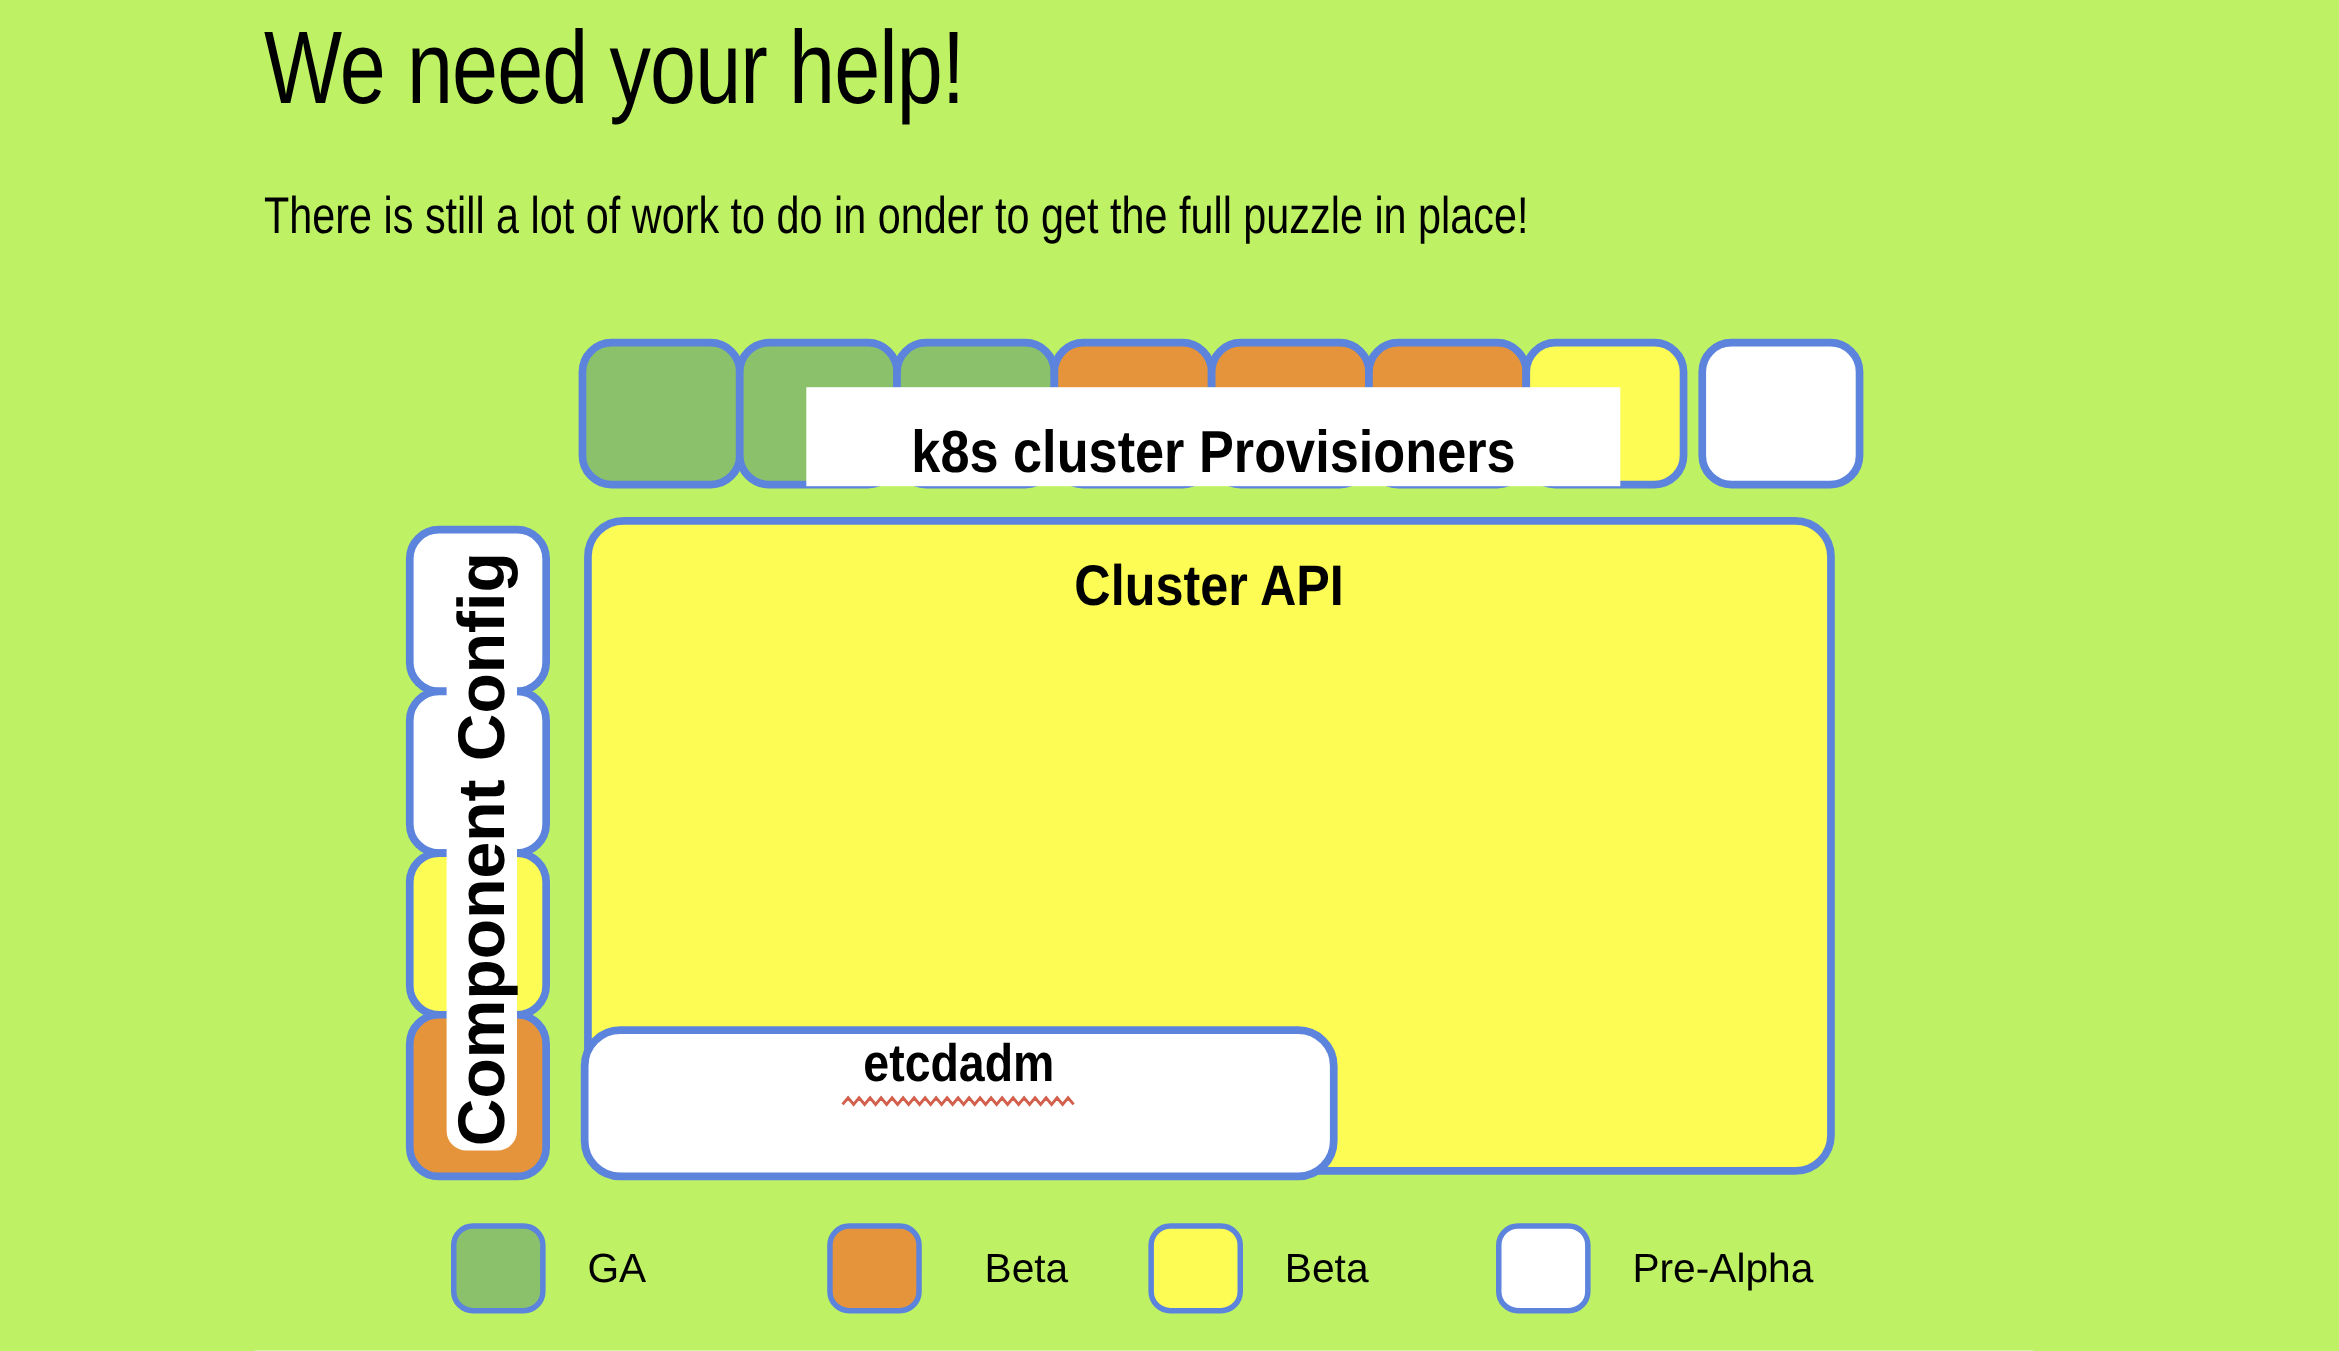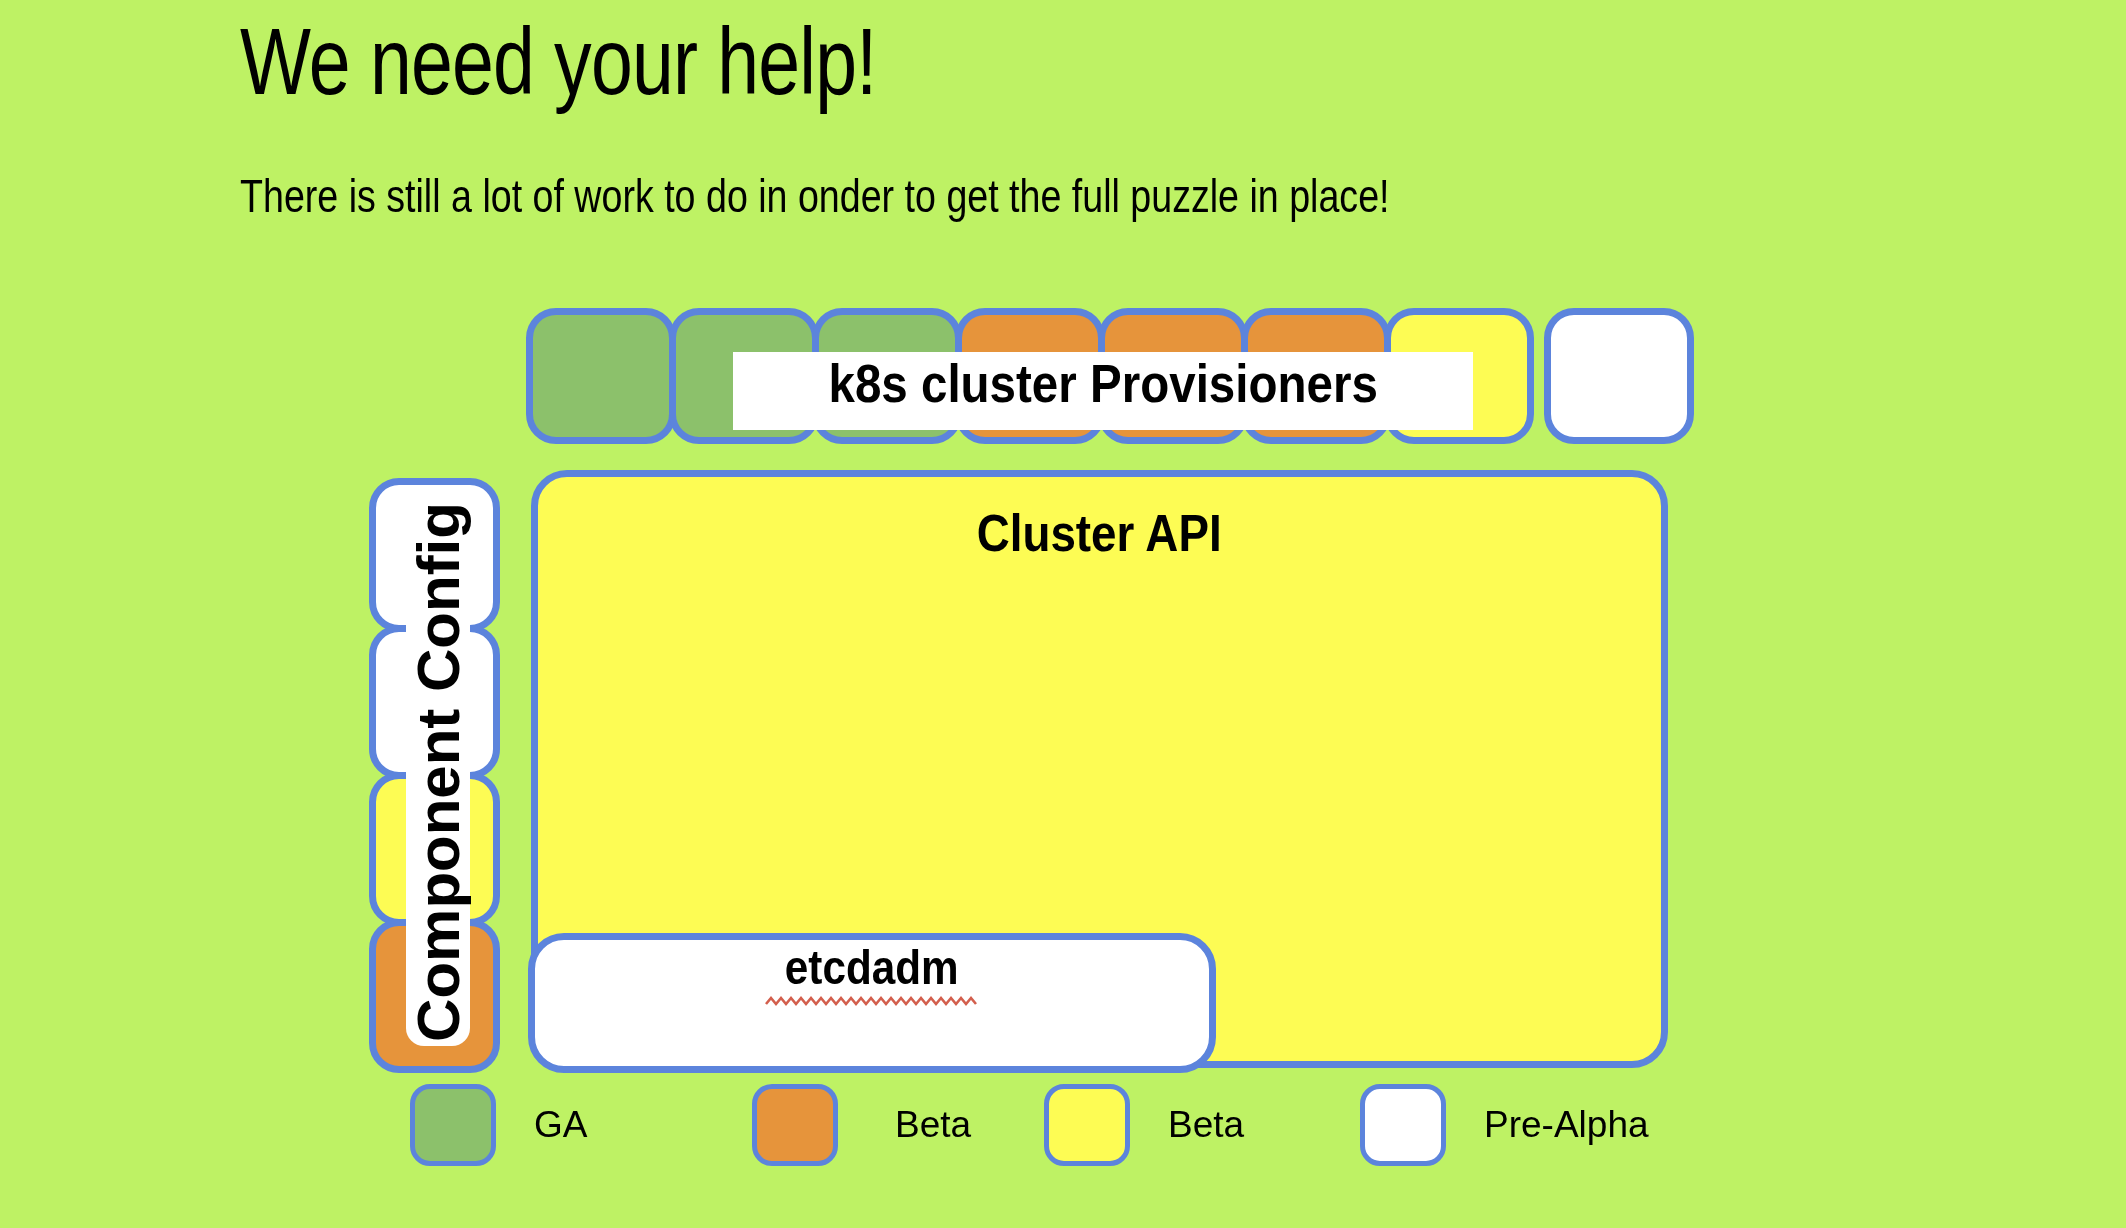--- a/index.html
+++ b/index.html
@@ -34,22 +34,22 @@
   .pre-alpha { background:var(--prealpha-white); }
 
   
   #provisioners-row {
     position:absolute; left:526px; top:308px; display:flex; z-index:1;
   }
   #provisioners-row .tile { width:150px; height:136px; }
   #provisioners-row .tile + .tile { margin-left:-7px; }
   #provisioners-row .tile:last-child { margin-left:10px; }
   #provisioners-label {
-    position:absolute; left:733px; top:352px; width:740px; height:78px;
-    background:#fff; z-index:2; display:flex; align-items:flex-start; justify-content:center;
+    position:absolute; left:733px; top:352px; width:740px; height:90px;
+    background:#fff; z-index:2; display:flex; align-items:flex-end; justify-content:center;
   }
   #provisioners-label .lbl { font-size:54px; font-weight:bold; }
 
   
   #component-config-column {
     position:absolute; left:369px; top:478px; display:flex; flex-direction:column; z-index:1;
   }
   #component-config-column .tile { width:131px; height:154px; }
   #component-config-column .tile + .tile { margin-top:-7px; }
   #component-config-labelbox {
@@ -73,21 +73,21 @@
   #kubeadm-box        { left:771px;  top:787px; width:683px;  height:281px; z-index:3; text-align:center; padding-top:38px; }
   #etcdadm-box        { left:528px;  top:933px; width:688px;  height:140px; z-index:4; text-align:center; }
   #etcdadm-box .lbl   { font-size:48px; }
 
   .cond { display:inline-block; transform:scaleX(0.88); transform-origin:center; white-space:nowrap; }
 
   .squiggle { display:block; margin:0 auto; }
   .squiggle path { stroke:var(--spellcheck-red); }
 
   
-  .legend-item { position:absolute; top:1084px; display:flex; align-items:center;justify-content:center; }
+  .legend-item { position:absolute; top:1112px; display:flex; align-items:center;justify-content:center; }
   .legend-item .swatch {
     box-sizing:border-box; width:86px; height:82px;
     border:5px solid var(--piece-border-blue); border-radius:20px; flex:none;
   }
   .legend-item .legend-label { font-size:37px; margin-left:38px; }
   #legend-item-0 { left:410px; }
   #legend-item-1 { left:752px;gap:19px; }
   #legend-item-2 { left:1044px; }
   #legend-item-3 { left:1360px; }
 </style>

